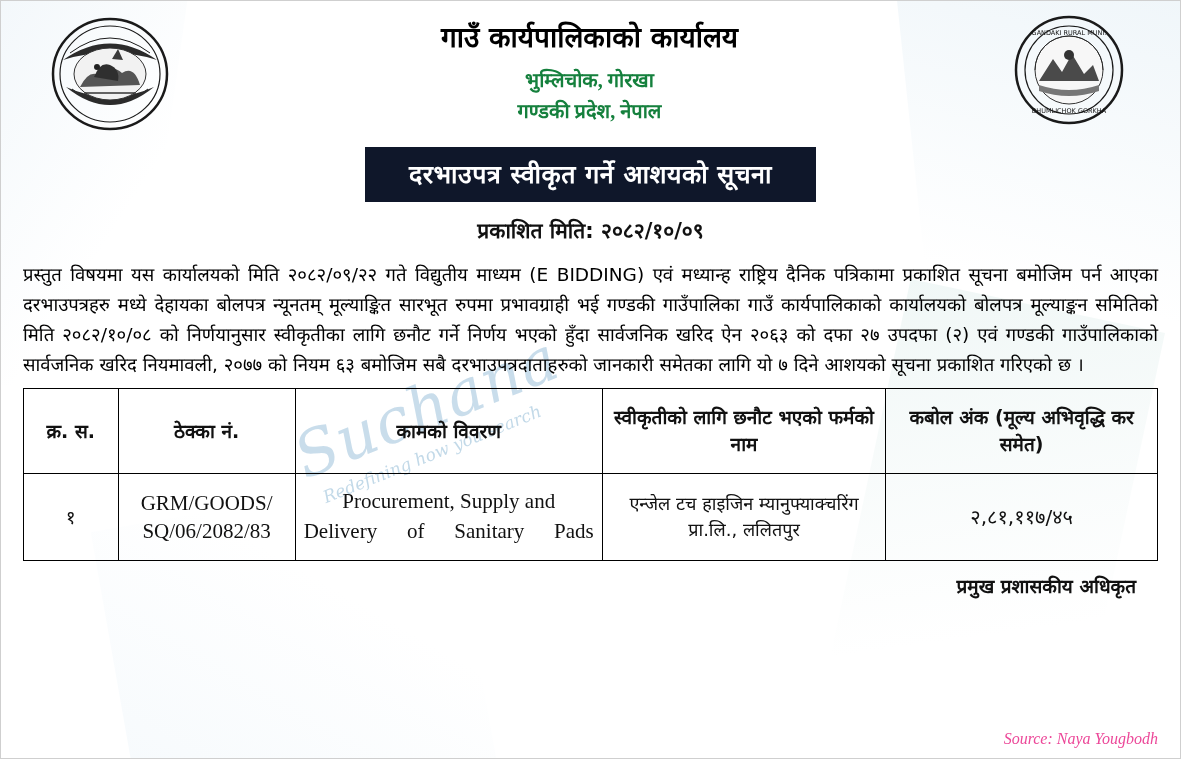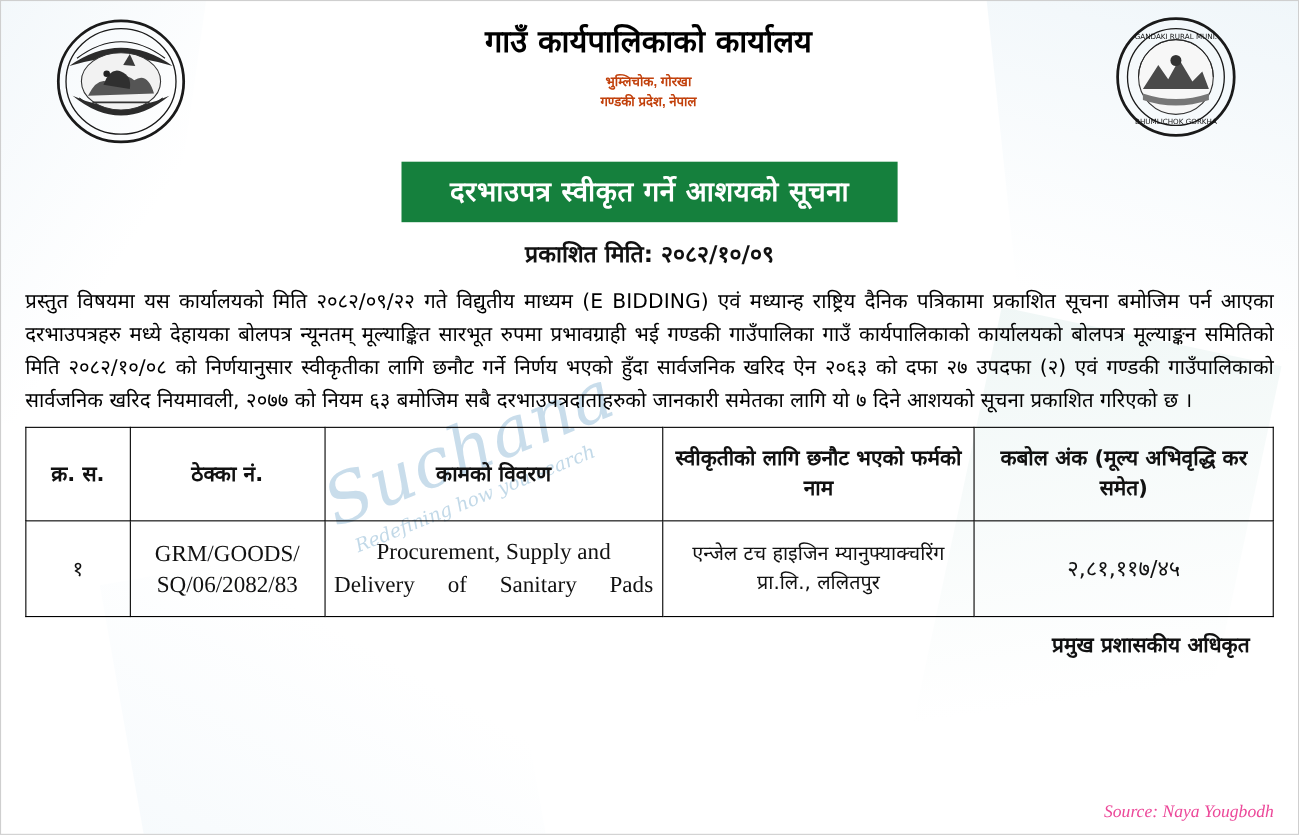--- a/index.html
+++ b/index.html
@@ -122,38 +122,38 @@
     color: #000;
   }
   .org-subtitle {
     font-family: "DejaVu Sans", sans-serif;
     font-size: 28px;
     font-weight: 700;
     line-height: 1.35;
     color: #000;
   }
   .addr {
-    font-family: Liberation Sans, sans-serif;
-    font-size: 12px;
+    font-family: Liberation Serif, serif;
+    font-size: 20px;
     font-weight: 700;
     line-height: 1.55;
     margin-top: 8px;
-    color: #c2410c;
+    color: #15803d;
   }
 
   
   .banner-wrap {
     position: relative;
     z-index: 5;
     display: flex;
     justify-content: center;
     margin-top: 14px;
   }
   .banner {
-    background: #15803d;
+    background: #0f172a;
     color: #fff;
     font-family: "DejaVu Sans", sans-serif;
     font-size: 25px;
     font-weight: 700;
     padding: 9px 44px 12px 44px;
     letter-spacing: 0.5px;
   }
   .pub-date {
     position: relative;
     z-index: 5;

